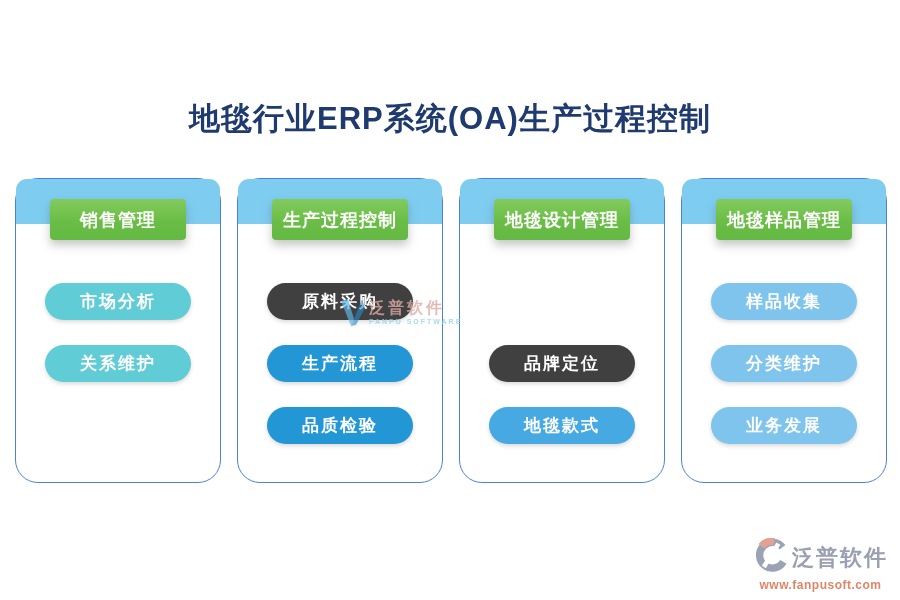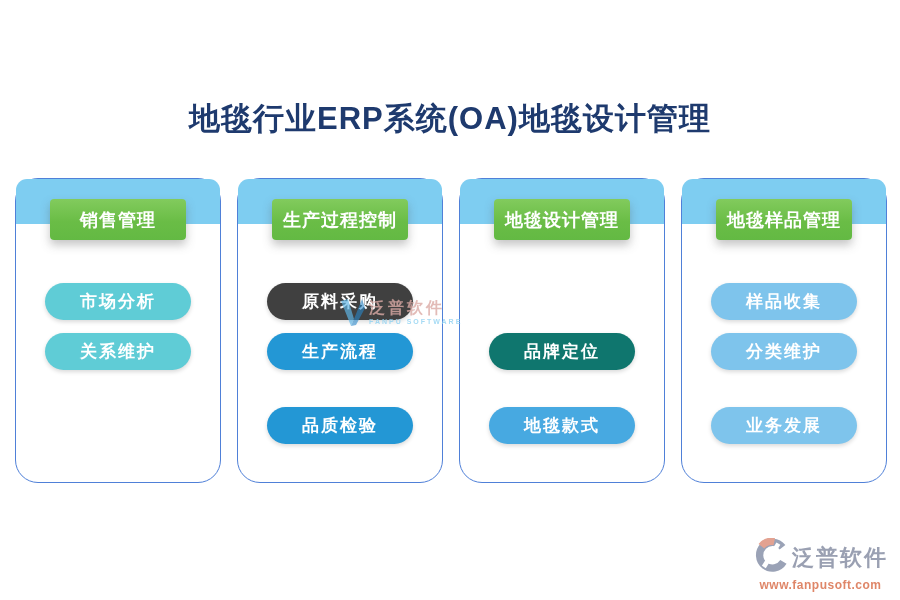--- a/index.html
+++ b/index.html
@@ -69,21 +69,21 @@
     font-size: 17px;
     font-weight: bold;
     letter-spacing: 2px;
     display: flex;
     align-items: center;
     justify-content: center;
     box-shadow: 0 2px 4px rgba(0,0,0,.15);
     white-space: nowrap;
   }
   .pill-1 { top: 104px; }
-  .pill-2 { top: 154px; }
+  .pill-2 { top: 166px; }
   .pill-3 { top: 228px; }
 
   
   .center-watermark {
     position: absolute;
     left: 341px; top: 299px;
     display: flex;
     align-items: flex-start;
     gap: 4px;
     opacity: 0.8;
@@ -131,21 +131,21 @@
     font-weight: bold;
     color: #df8668;
     letter-spacing: 0.5px;
   }
 </style>
 </head>
 <body>
 
 <div class="stage">
 
-  <div class="page-title">地毯行业ERP系统(OA)地毯设计管理</div>
+  <div class="page-title">地毯行业ERP系统(OA)生产过程控制</div>
 
   <div class="cards">
 
     <div class="card">
       <div class="card-band"></div>
       <div class="module-header">销售管理</div>
       <div class="pill pill-1" style="background: rgb(95, 204, 214);">市场分析</div>
       <div class="pill pill-2" style="background: rgb(95, 204, 214);">关系维护</div>
     </div>
 
@@ -153,21 +153,21 @@
       <div class="card-band"></div>
       <div class="module-header">生产过程控制</div>
       <div class="pill pill-1" style="background: #404040;">原料采购</div>
       <div class="pill pill-2" style="background: rgb(35, 151, 213);">生产流程</div>
       <div class="pill pill-3" style="background: rgb(35, 151, 213);">品质检验</div>
     </div>
 
     <div class="card">
       <div class="card-band"></div>
       <div class="module-header">地毯设计管理</div>
-      <div class="pill pill-2" style="background: #0f766e;">品牌定位</div>
+      <div class="pill pill-2" style="background: #404040;">品牌定位</div>
       <div class="pill pill-3" style="background: rgb(71, 169, 225);">地毯款式</div>
     </div>
 
     <div class="card">
       <div class="card-band"></div>
       <div class="module-header">地毯样品管理</div>
       <div class="pill pill-1" style="background: rgb(126, 196, 236);">样品收集</div>
       <div class="pill pill-2" style="background: rgb(126, 196, 236);">分类维护</div>
       <div class="pill pill-3" style="background: rgb(126, 196, 236);">业务发展</div>
     </div>

